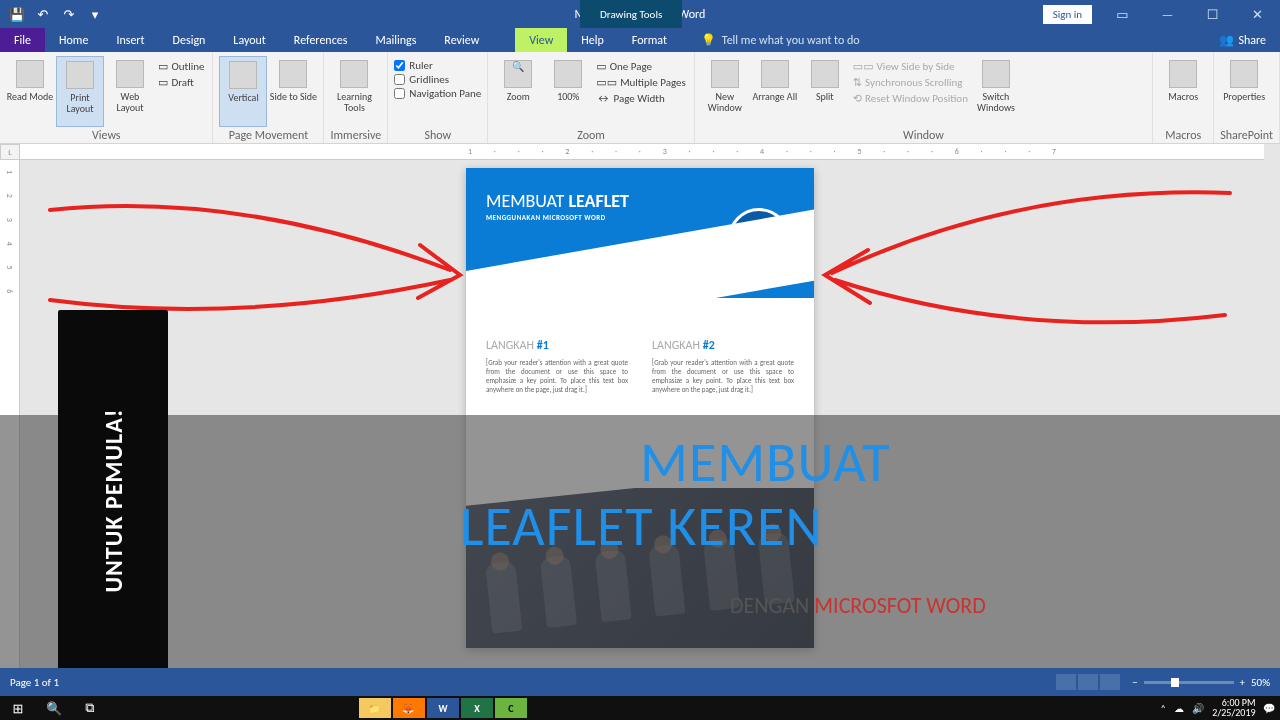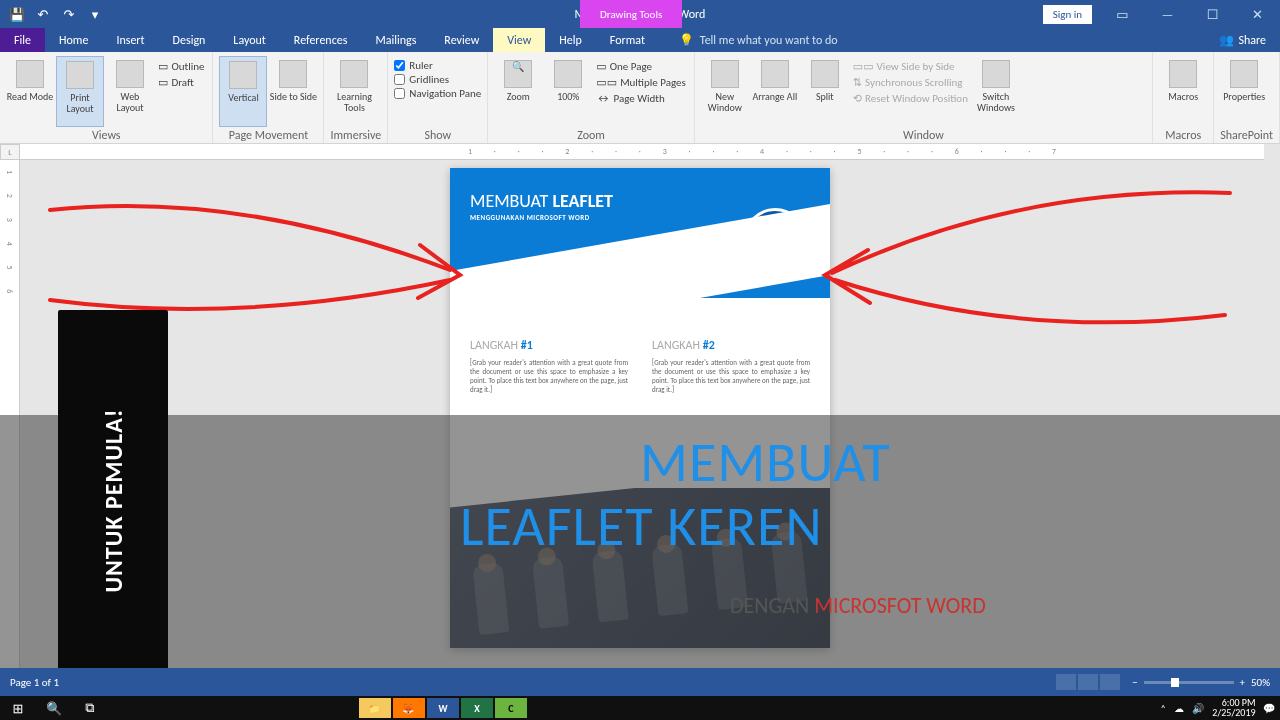--- a/index.html
+++ b/index.html
@@ -3,30 +3,30 @@
 <meta charset="utf-8">
 <style>
 * { margin:0; padding:0; box-sizing:border-box; font-family:"Segoe UI",Calibri,Arial,sans-serif; }
 body { width:1280px; height:720px; overflow:hidden; background:#e6e6e6; position:relative; }
 
 
 .titlebar { height:28px; background:#2b579a; display:flex; align-items:center; color:#fff; font-size:12px; position:relative; }
 .qat { display:flex; gap:4px; padding:0 6px; align-items:center; }
 .qat-btn { width:22px; height:22px; display:flex; align-items:center; justify-content:center; color:#fff; font-size:13px; }
 .title-center { position:absolute; left:50%; transform:translateX(-50%); white-space:nowrap; }
-.context-tab { position:absolute; left:580px; top:0; height:28px; padding:0 20px; display:flex; align-items:center; background:#d946ef; font-size:11px; }
+.context-tab { position:absolute; left:580px; top:0; height:28px; padding:0 20px; display:flex; align-items:center; background:#0c4a6e; font-size:11px; }
 .win-controls { margin-left:auto; display:flex; align-items:center; }
 .signin { background:#fff; color:#2b579a; font-size:11px; padding:3px 10px; margin-right:8px; }
 .win-btn { width:45px; height:28px; display:flex; align-items:center; justify-content:center; font-size:13px; color:#cfe0f1; }
 
 
 .menutabs { height:24px; background:#2b579a; display:flex; align-items:stretch; color:#fff; font-size:12px; }
 .mtab { padding:0 14px; display:flex; align-items:center; cursor:pointer; }
 .mtab.file { background:#4c1d95; }
-.mtab.active { background:#fef9c3; color:#2b579a; }
+.mtab.active { background:#bef264; color:#2b579a;margin-left:22px; }
 .tellme { display:flex; align-items:center; gap:6px; margin-left:20px; color:#cfe0f1; font-size:12px; }
 .share { margin-left:auto; padding:0 14px; display:flex; align-items:center; gap:4px; font-size:12px; }
 
 
 .ribbon { height:92px; background:#f3f3f3; border-bottom:1px solid #d4d4d4; display:flex; }
 .rgroup { border-right:1px solid #e1e1e1; padding:4px 6px 1px; display:flex; flex-direction:column; }
 .rgroup-body { display:flex; flex:1; gap:2px; }
 .rgroup-label { text-align:center; font-size:12px; color:#666; padding-top:1px; }
 .rbtn-big { width:48px; display:flex; flex-direction:column; align-items:center; justify-content:flex-start; padding-top:4px; font-size:10px; color:#444; text-align:center; gap:3px; line-height:11px; }
 .rbtn-big.sel { background:#cfdff2; border:1px solid #9bb8db; }
@@ -38,21 +38,21 @@
 .rbtn-sm.disabled { color:#aaa; }
 
 
 .docarea { position:absolute; top:144px; left:0; right:0; bottom:46px; background:#e6e6e6; overflow:hidden; }
 .hruler { position:absolute; top:0; left:20px; right:16px; height:16px; background:#fff; border-bottom:1px solid #ccc; font-size:8px; color:#666; }
 .hruler-inner { position:absolute; left:50%; transform:translateX(-174px); top:2px; font-size:8px; color:#888; letter-spacing:10px; }
 .vruler { position:absolute; top:16px; left:0; width:20px; bottom:0; background:#fff; border-right:1px solid #ccc; }
 .vruler-inner { position:absolute; top:10px; left:5px; font-size:8px; color:#888; writing-mode:vertical-rl; letter-spacing:9px; }
 .corner { position:absolute; top:0; left:0; width:20px; height:16px; background:#f3f3f3; border:1px solid #ccc; font-size:8px; color:#888; display:flex; align-items:center; justify-content:center; }
 
-.page { position:absolute; left:50%; top:24px; transform:translateX(-50%); width:380px; height:480px; background:#fff; box-shadow:0 2px 8px rgba(0,0,0,.25); overflow:hidden; }
+.page { position:absolute; left:50%; top:24px; transform:translateX(-50%); width:348px; height:480px; background:#fff; box-shadow:0 2px 8px rgba(0,0,0,.25); overflow:hidden; }
 .leaflet-top { height:130px; background:#0b7cd6; position:relative; overflow:hidden; }
 .leaflet-title { position:absolute; left:20px; top:22px; color:#fff; font-size:18px; font-weight:400; }
 .leaflet-title b { font-weight:700; }
 .leaflet-sub { position:absolute; left:20px; top:45px; color:#fff; font-size:7px; letter-spacing:.5px;font-weight:bold; }
 .circle { position:absolute; right:24px; top:40px; width:62px; height:62px; border-radius:50%; background:#0a5aa8; border:3px solid #fff; color:#fff; font-size:6px; display:flex; flex-direction:column; align-items:center; justify-content:center; text-align:center; line-height:8px; }
 .diag1 { position:absolute; left:-20px; bottom:-10px; width:420px; height:70px; background:#fff; transform:rotate(-10deg); }
 .diag2 { position:absolute; left:-20px; bottom:8px; width:420px; height:4px; background:#0a3e7a; transform:rotate(-10deg); }
 .cols { display:flex; padding:40px 20px 10px; gap:24px; }
 .col { flex:1; }
 .step-h { font-size:12px; color:#aaa; font-weight:400; }

